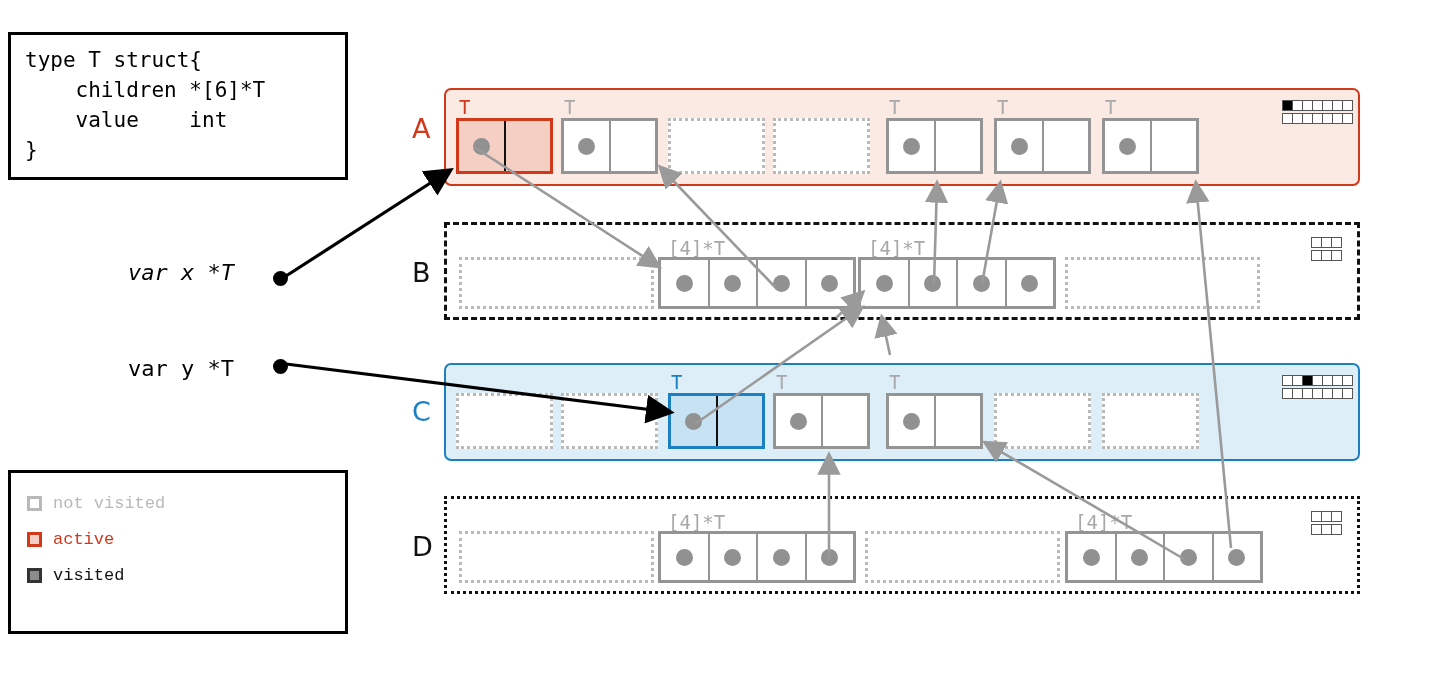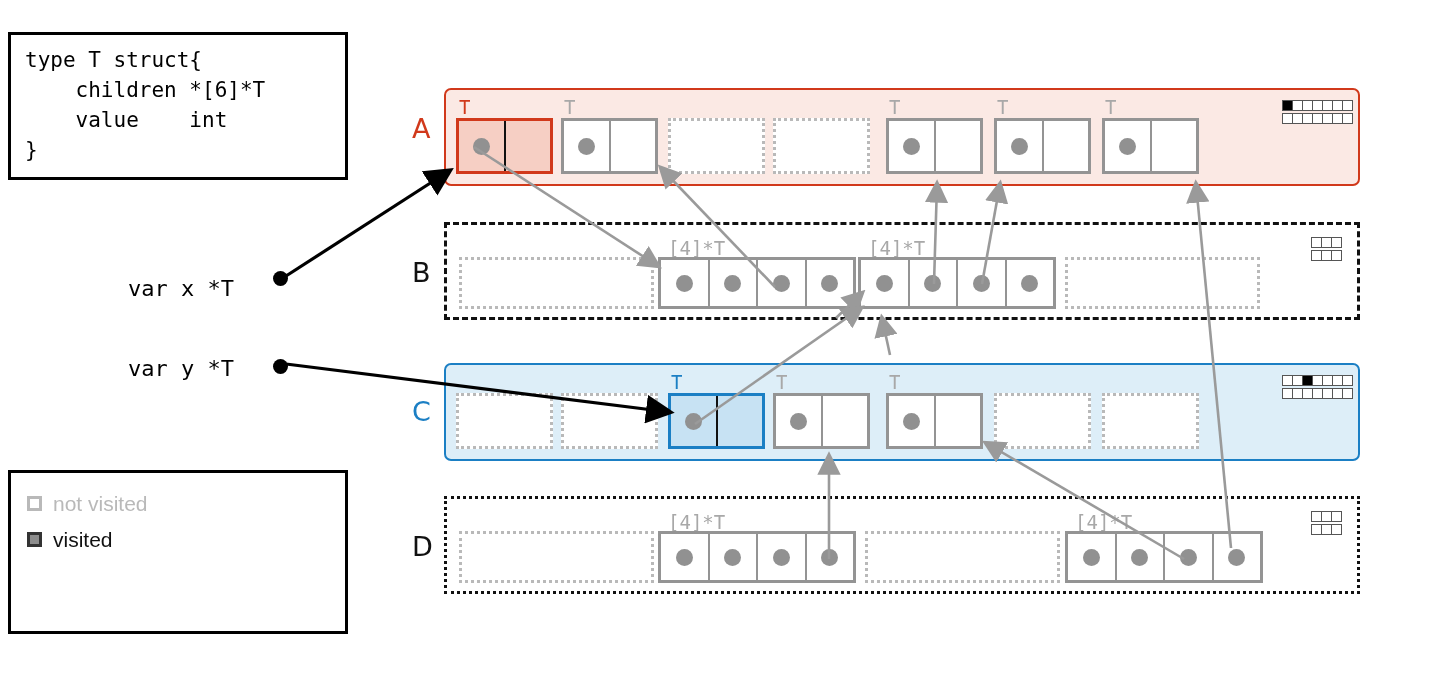--- a/index.html
+++ b/index.html
@@ -11,21 +11,21 @@
   #code-box{left:8px;top:32px;width:340px;height:148px;border:3px solid #000;
             background:#fff;box-sizing:border-box;padding:10px 14px;}
   #code-box pre{margin:0;font-family:"DejaVu Sans Mono","Liberation Mono",monospace;
             font-size:21px;line-height:30px;color:#000;white-space:pre;}
 
   
   #legend-box{left:8px;top:470px;width:340px;height:164px;border:3px solid #000;
             background:#fff;box-sizing:border-box;padding:12px 16px;}
   .leg-row{display:flex;align-items:center;height:36px;}
   .leg-sw{width:15px;height:15px;box-sizing:border-box;margin-right:11px;flex:0 0 auto;}
-  .leg-txt{font-size:21px;line-height:1;font-family:Liberation Sans, sans-serif;}
+  .leg-txt{font-size:17px;line-height:1;font-family:Liberation Mono, monospace;}
 
   
   .varlbl{font-size:22px;color:#000;font-family:"DejaVu Sans Mono","Liberation Mono",monospace;}
   .dot-anchor{width:15px;height:15px;border-radius:50%;background:#000;}
 
   
   .rowband{box-sizing:border-box;}
   .rowlabel{font-size:27px;font-family:"DejaVu Sans","Liberation Sans",sans-serif;}
 
   
@@ -67,26 +67,30 @@
     value    int
 }</pre>
 </div>
 
 <div class="abs" id="legend-box">
   <div class="leg-row">
     <span class="leg-sw" style="border:3px solid #b9b9b9;background:#fff;"></span>
     <span class="leg-txt" style="color:#b9b9b9;">not visited</span>
   </div>
   <div class="leg-row">
+    <span class="leg-sw" style="border:3px solid #d1391b;background:#f6cfc4;"></span>
+    <span class="leg-txt" style="color:#d1391b;">active</span>
+  </div>
+  <div class="leg-row">
     <span class="leg-sw" style="border:3px solid #333;background:#8d8d8d;"></span>
     <span class="leg-txt" style="color:#111;">visited</span>
   </div>
 </div>
 
-<div class="abs varlbl" style="left:128px;top:276px;">var x *T</div>
+<div class="abs varlbl" style="left:128px;top:260px;font-style:italic;">var x *T</div>
 <div class="abs dot-anchor" style="left:273px;top:271px;"></div>
 
 <div class="abs varlbl" style="left:128px;top:356px;">var y *T</div>
 <div class="abs dot-anchor" style="left:273px;top:359px;"></div>
 
 <div class="abs rowlabel" style="left:412px;top:113px;color:#d1391b;">A</div>
 <div class="abs rowband" id="rowA" style="left:444px;top:88px;width:916px;height:98px;border:2px solid #d1391b;background:#fbe9e4;border-radius:7px;">
   <div class="caption red" style="left:13px;top:6px;">T</div>
   <div class="slot tbox active" style="left:10px;top:28px;width:97px;height:56px;">
     <div class="half left">

